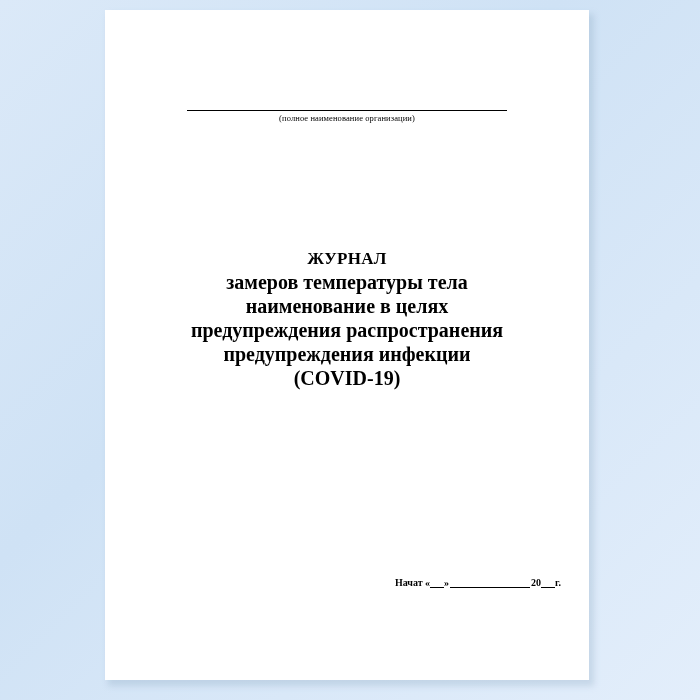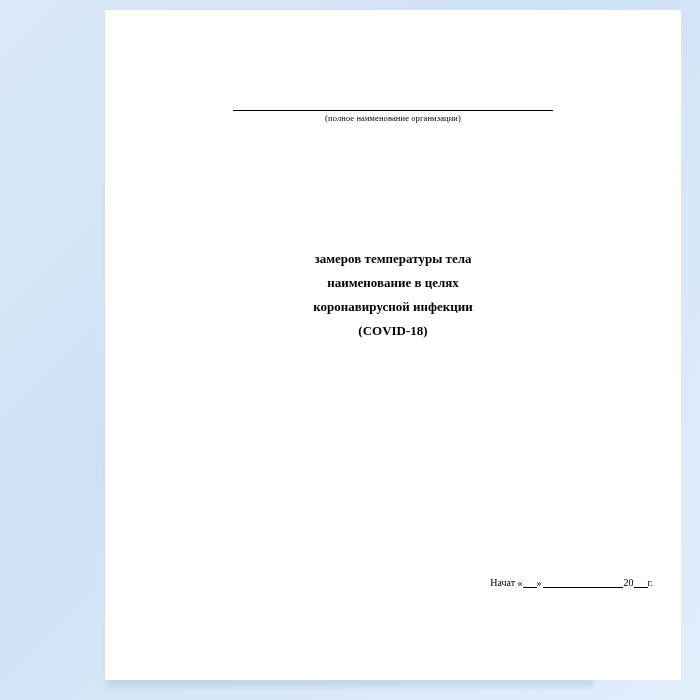--- a/index.html
+++ b/index.html
@@ -25,21 +25,21 @@
     top: 14px;
     width: 486px;
     height: 672px;
     background: rgba(120, 150, 180, 0.25);
     filter: blur(3px);
   }
   .page {
     position: absolute;
     left: 105px;
     top: 10px;
-    width: 576px;
+    width: 484px;
     height: 670px;
     background: #ffffff;
     box-sizing: border-box;
     padding-left: 25px;
   }
   .org-block {
     position: absolute;
     left: 0;
     right: 0;
     top: 88px;
@@ -65,30 +65,30 @@
     text-align: center;
     font-weight: bold;
     color: #000;
   }
   .title-main {
     font-size: 17px;
     line-height: 23px;
     letter-spacing: 0.3px;
   }
   .title-sub {
-    font-size: 13px;
+    font-size: 20px;
     line-height: 24px;
   }
   .footer-block {
     position: absolute;
     right: 28px;
     bottom: 78px;
     text-align: left;
     font-size: 10px;
-    font-weight: normal;
+    font-weight: bold;
     color: #000;
   }
   .footer-row {
     margin-bottom: 14px;
     white-space: nowrap;
   }
   .fill-line {
     display: inline-block;
     border-bottom: 1px solid #000;
     width: 80px;
@@ -112,24 +112,26 @@
   <div class="page-shadow"></div>
 
   <div class="page">
 
     <div class="org-block">
       <div class="org-line"></div>
       <div class="org-caption">(полное наименование организации)</div>
     </div>
 
     <div class="title-block">
+      <div class="title-main">ЖУРНАЛ</div>
       <div class="title-sub">замеров температуры тела</div>
       <div class="title-sub">наименование в целях</div>
-      <div class="title-sub">коронавирусной инфекции</div>
-      <div class="title-sub">(COVID-18)</div>
+      <div class="title-sub">предупреждения распространения</div>
+      <div class="title-sub">предупреждения инфекции</div>
+      <div class="title-sub">(COVID-19)</div>
     </div>
 
     <div class="footer-block">
       <div class="footer-row">
         <span>Начат «</span><span class="short-line"></span><span>»</span><span class="fill-line"></span><span>20</span><span class="short-line"></span><span>г.</span>
       </div>
     </div>
 
   </div>
 </div>

